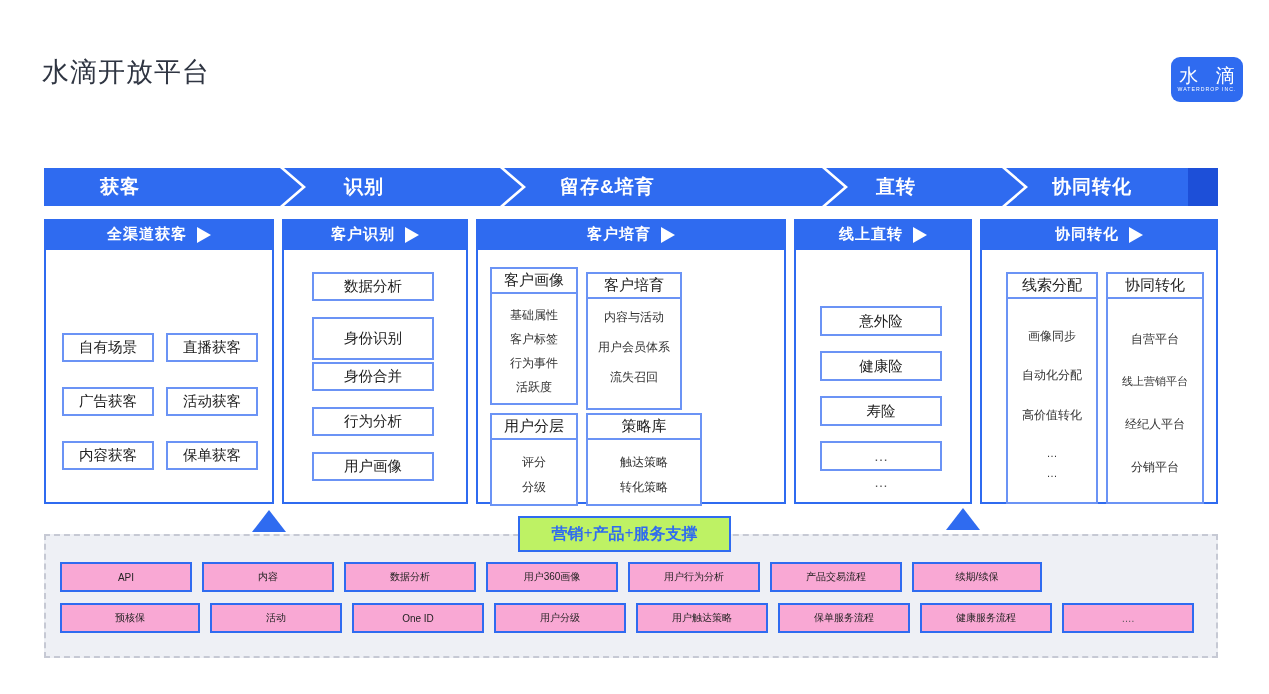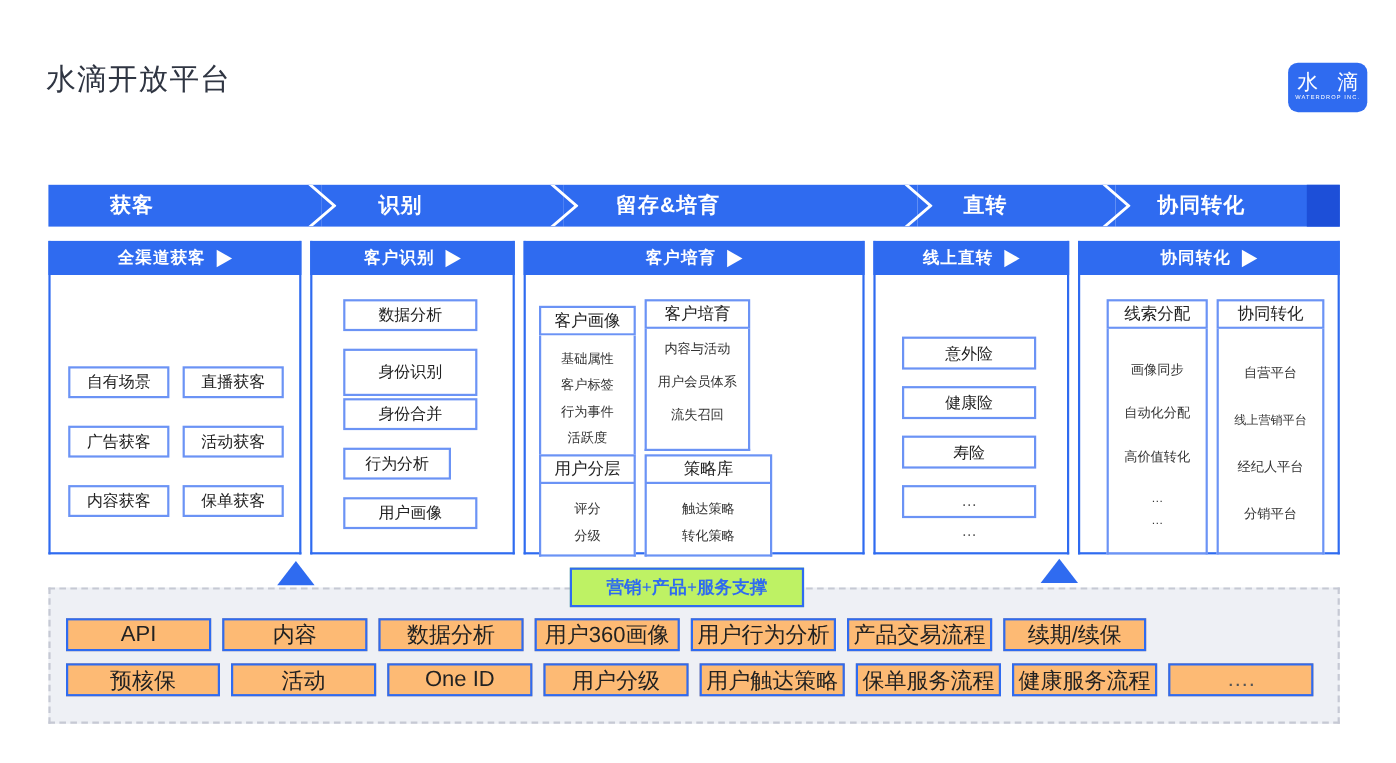--- a/index.html
+++ b/index.html
@@ -109,23 +109,23 @@
     width: 213px; height: 36px;
     border: 2px solid #2f6bf0; background: #bef264;
     display: flex; align-items: center; justify-content: center;
     color: #2f6bf0; font-size: 16px; font-weight: bold;
     font-family: "Liberation Serif", "DejaVu Serif", serif;
     z-index: 5;
   }
   .support-rows { position: absolute; left: 14px; top: 26px; width: 1146px; }
   .support-row { display: flex; gap: 10px; margin-bottom: 11px; }
   .support-chip {
-    height: 30px; border: 2px solid #2f6bf0; background: #fdba74;
+    height: 30px; border: 2px solid #2f6bf0; background: #f9a8d4;
     display: flex; align-items: center; justify-content: center;
-    font-size: 20px; color: #222; white-space: nowrap;
+    font-size: 10px; color: #222; white-space: nowrap;
   }
 </style>
 </head>
 <body>
 
 <div class="page-title">水滴开放平台</div>
 
 <div class="logo">
   <div class="logo-cn">水 滴</div>
   <div class="logo-en">WATERDROP INC.</div>
@@ -177,33 +177,33 @@
 
   <div class="col" style="left:238px;width:186px;">
     <div class="col-head">
       <span class="col-head-label">客户识别</span>
       <span class="tri-right"></span>
     </div>
     <div class="col-body">
       <div class="chip" style="left:28px;top:22px;width:122px;height:29px;">数据分析</div>
       <div class="chip" style="left:28px;top:67px;width:122px;height:43px;">身份识别</div>
       <div class="chip" style="left:28px;top:112px;width:122px;height:29px;">身份合并</div>
-      <div class="chip" style="left:28px;top:157px;width:98px;height:29px;">行为分析</div>
+      <div class="chip" style="left:28px;top:157px;width:122px;height:29px;">行为分析</div>
       <div class="chip" style="left:28px;top:202px;width:122px;height:29px;">用户画像</div>
     </div>
   </div>
 
   <div class="col" style="left:432px;width:310px;">
     <div class="col-head">
       <span class="col-head-label">客户培育</span>
       <span class="tri-right"></span>
     </div>
     <div class="col-body">
 
-      <div class="card" style="left:12px;top:28px;width:88px;border-radius:18px;">
+      <div class="card" style="left:12px;top:17px;width:88px;border-radius:18px;">
         <div class="card-title">客户画像</div>
         <div class="card-list" style="height:111px;justify-content:space-evenly;">
           <div class="card-item">基础属性</div>
           <div class="card-item">客户标签</div>
           <div class="card-item">行为事件</div>
           <div class="card-item">活跃度</div>
         </div>
       </div>
 
       <div class="card" style="left:108px;top:22px;width:96px;">

